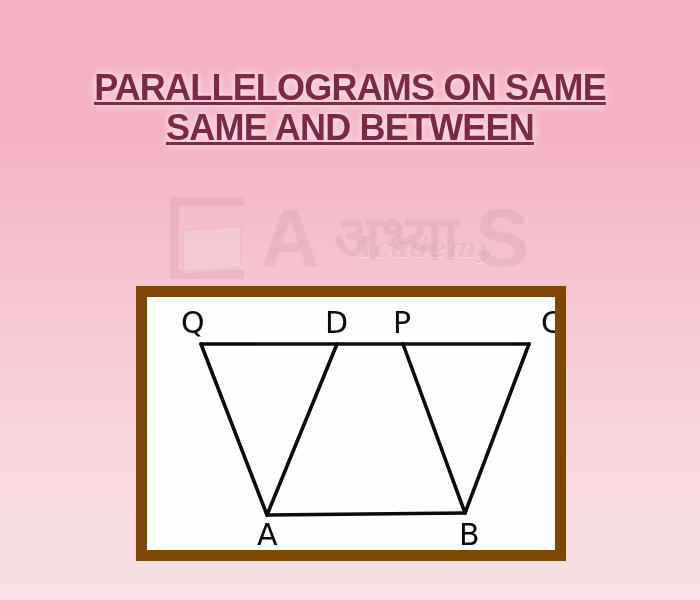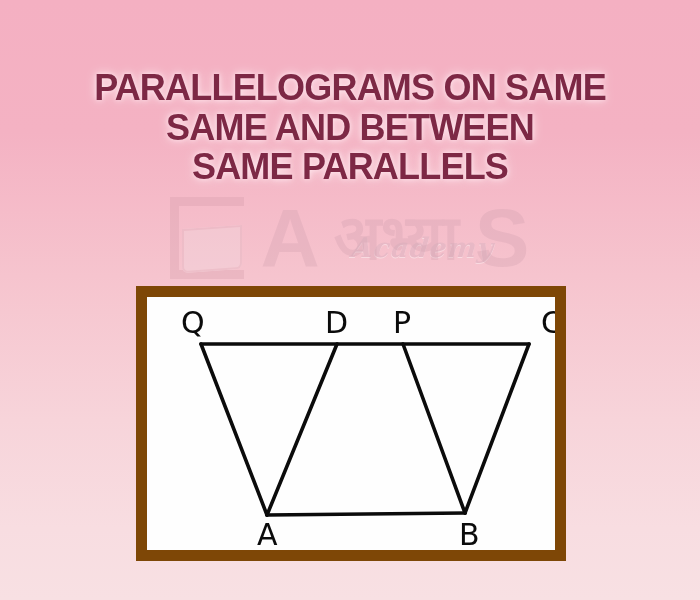--- a/index.html
+++ b/index.html
@@ -109,20 +109,21 @@
   }
   #title .tline {
     display: block;
     font-family: "Liberation Sans", sans-serif;
     font-weight: bold;
     font-size: 36px;
     letter-spacing: -0.8px;
     color: #7d2845;
     text-shadow: 0 0 11px rgba(255,235,240,0.95),
                  0 0 5px rgba(255,230,238,0.9);
+    text-decoration: underline;
   }
 
   
   #figure-frame {
     position: absolute;
     left: 136px;
     top: 286px;
     width: 430px;
     height: 275px;
     background: #7e4706;
@@ -158,21 +159,20 @@
     <span class="wm-a">A</span>
     <span class="wm-dev">अभ्या</span>
     <span class="wm-s">S</span>
   </div>
 </div>
 <div class="wm-academy">Academy</div>
 
 <div id="title">
   <span class="tline">PARALLELOGRAMS ON SAME</span>
   <span class="tline">SAME AND BETWEEN</span>
-  <span class="tline">SAME PARALLELS</span>
 </div>
 
 <div id="figure-frame">
   <div id="figure-canvas">
     <svg viewBox="0 0 408 253" preserveAspectRatio="none">
       <g id="edge-group" stroke="#0b0b0b" stroke-width="3.6" stroke-linecap="round" fill="none">
           <line x1="54" y1="47" x2="382" y2="47"></line>
           <line x1="54" y1="47" x2="120" y2="218"></line>
           <line x1="190" y1="47" x2="120" y2="218"></line>
           <line x1="120" y1="218" x2="318" y2="216"></line>

